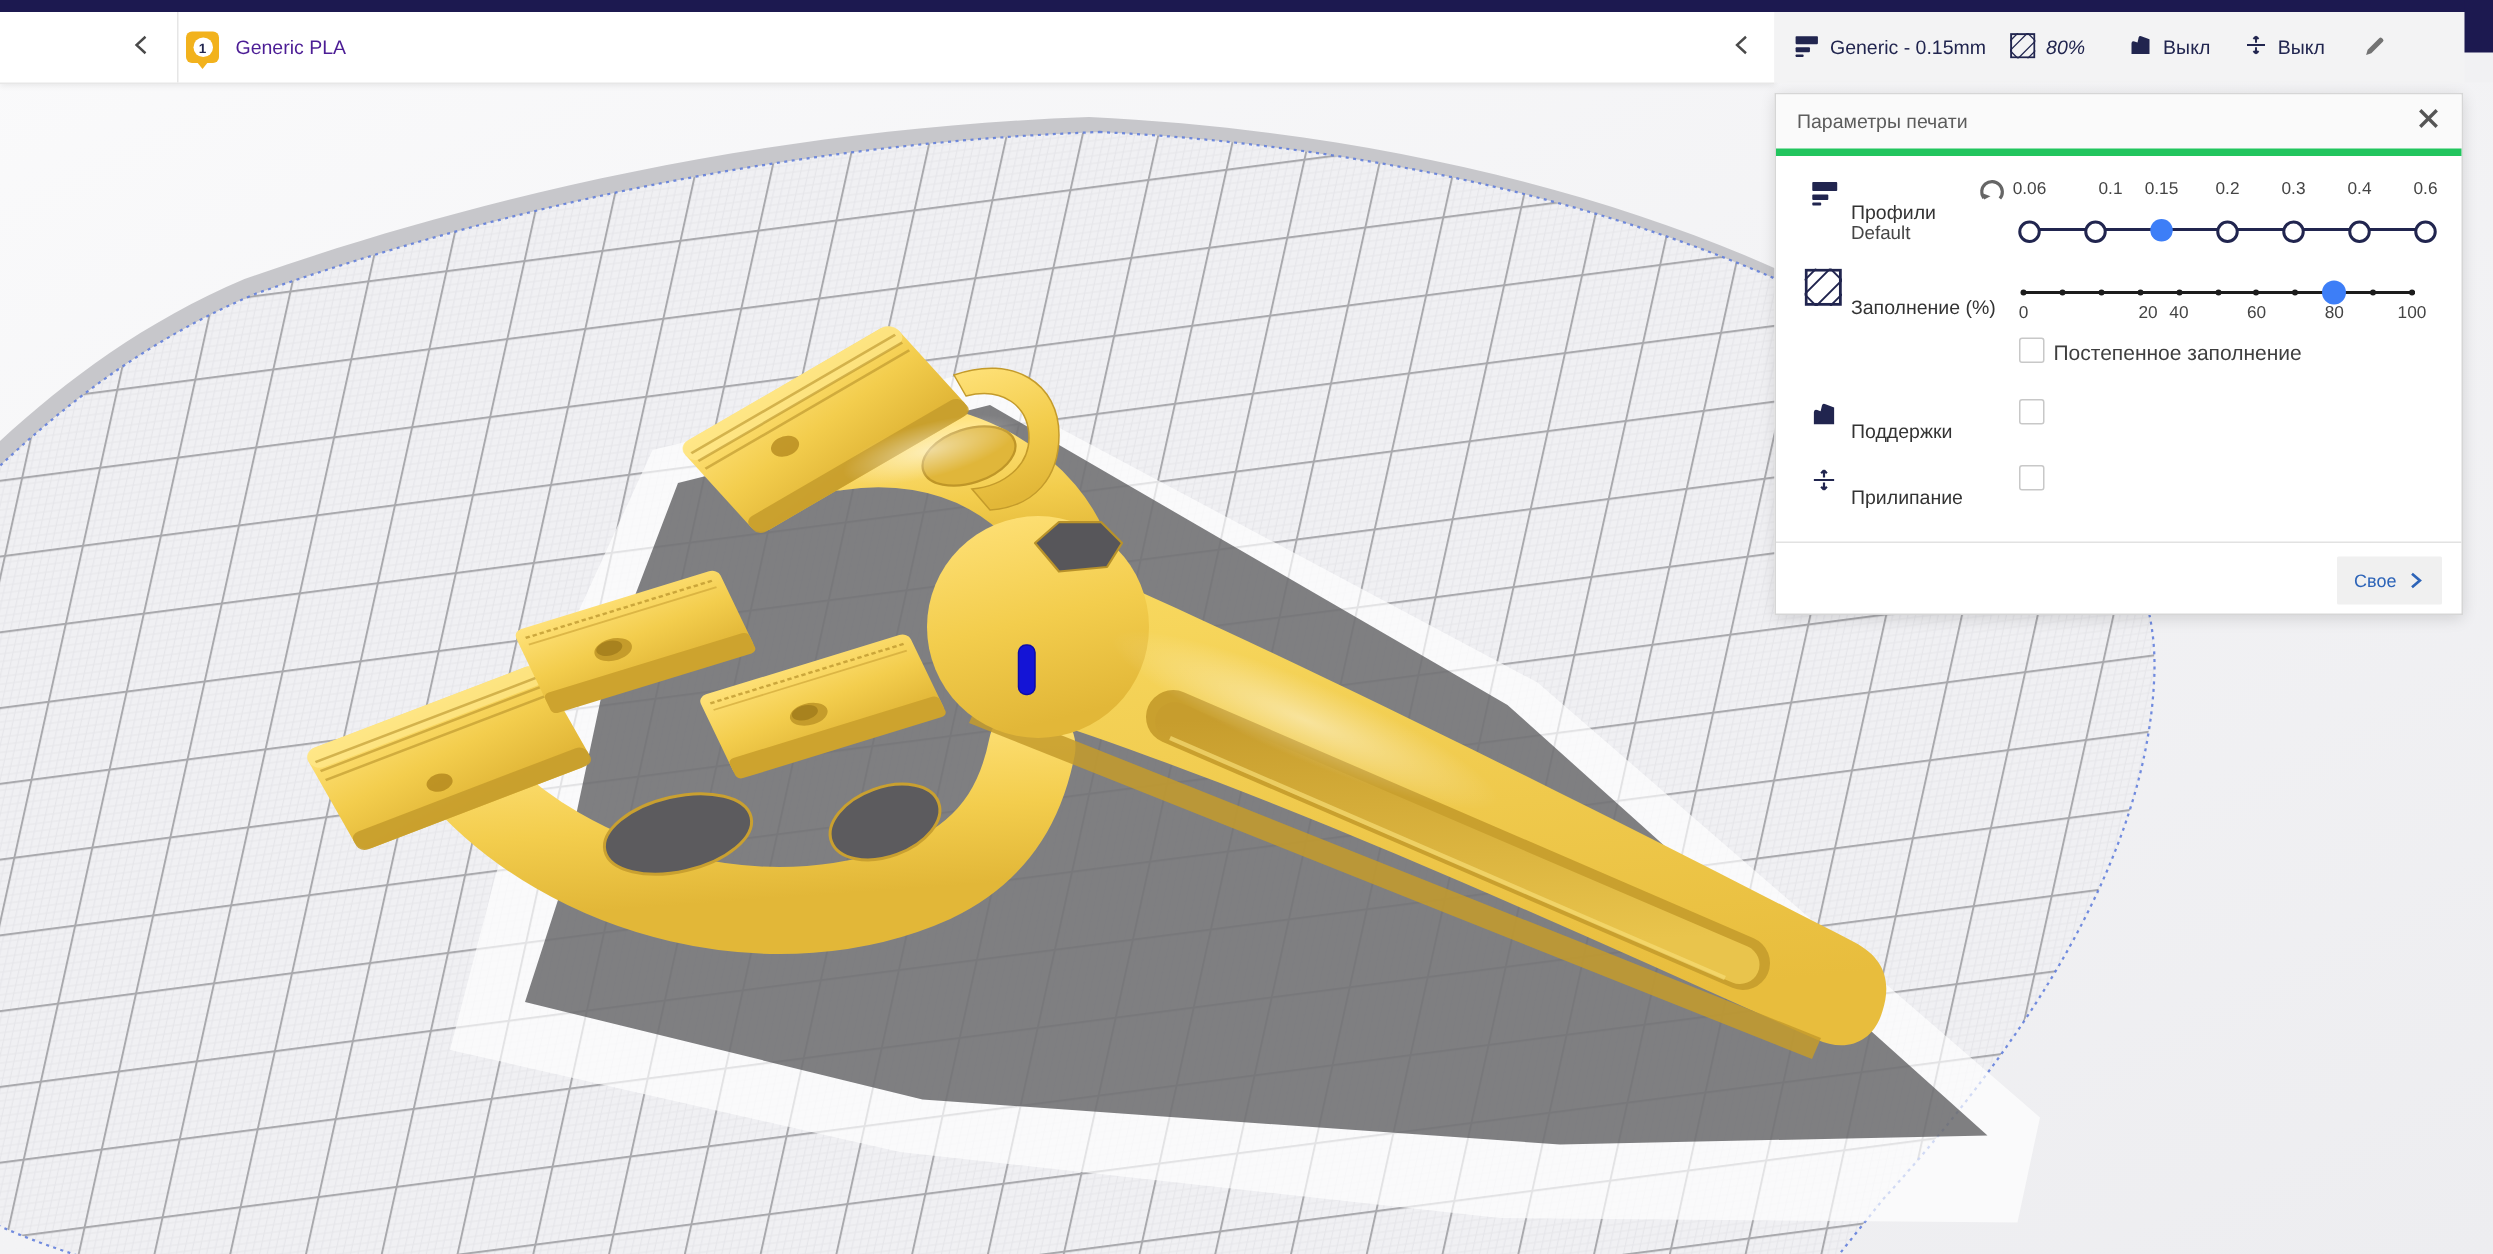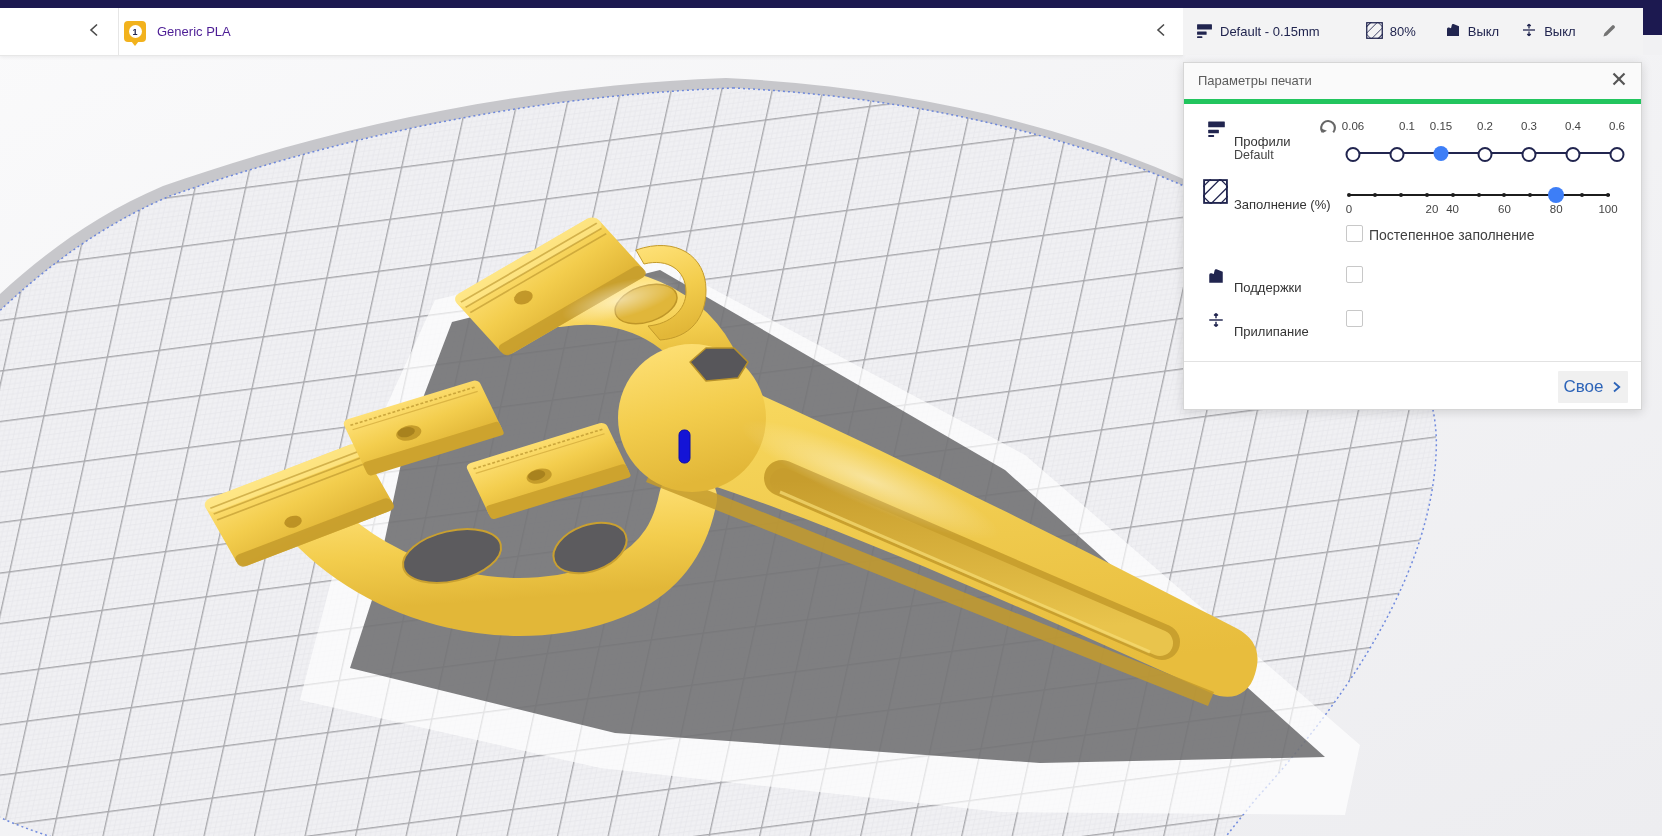--- a/index.html
+++ b/index.html
@@ -23,21 +23,21 @@
          display:flex;align-items:center;justify-content:center;}
   .badge:after{content:"";position:absolute;left:7px;top:20px;border:4px solid transparent;border-top:5px solid var(--badge-yellow);}
   .badge-num{width:13px;height:13px;background:#fff;border-radius:50%;font-size:9px;font-weight:bold;
              color:var(--icon-navy);display:flex;align-items:center;justify-content:center;}
   .material-name{font-size:13px;color:#4c1d95;}
 
   
   .summary{position:absolute;left:1183px;top:8px;width:460px;height:47px;background:var(--summary-bg);
            display:flex;align-items:center;color:var(--icon-navy);font-size:13px;z-index:5;cursor:pointer;}
   .sgroup{display:flex;align-items:center;gap:7px;white-space:nowrap;}
-  .g1{margin-left:13px;} .g2{margin-left:46px;} .g3{margin-left:29px;} .g4{margin-left:22px;}
+  .g1{margin-left:13px;} .g2{margin-left:16px;font-style:italic;} .g3{margin-left:29px;} .g4{margin-left:22px;}
   .pencil{margin-left:26px;margin-right:10px;}
   .corner-dark{position:absolute;left:1643px;top:0;width:19px;height:35px;background:var(--topbar-navy);z-index:6;}
   .corner-light{position:absolute;left:1643px;top:35px;width:19px;height:20px;background:#f1f1f3;z-index:5;}
 
   
   .panel{position:absolute;left:1183px;top:62px;width:459px;height:348px;background:var(--panel-bg);
          border:1px solid var(--panel-border);box-sizing:border-box;box-shadow:0 2px 10px rgba(0,0,0,.14);
          z-index:7;color:#3c3c3c;}
   .panel-header{position:absolute;left:0;top:0;right:0;height:36px;background:var(--panel-header-bg);
                 border-bottom:5px solid #22c55e;}
@@ -76,21 +76,21 @@
   #supports-icon{left:23px;top:204px;}
   #supports-label{left:50px;top:207px;}
   #supports-checkbox{left:162px;top:203px;}
   #adhesion-icon{left:23px;top:248px;}
   #adhesion-label{left:50px;top:251px;}
   #adhesion-checkbox{left:162px;top:247px;}
 
   .footer-divider{position:absolute;left:0;top:298px;width:100%;height:1px;background:#e2e2e2;}
   .custom-btn{position:absolute;left:374px;top:308px;width:70px;height:32px;background:#f0f0f0;border-radius:1px;
               display:flex;align-items:center;justify-content:center;gap:7px;cursor:pointer;
-              color:var(--link-blue);font-size:17px;}
+              color:var(--link-blue);font-size:12px;}
 </style>
 </head>
 <body>
 
 <svg id="scene" viewBox="0 0 1662 836" xmlns="http://www.w3.org/2000/svg">
   <defs>
     <linearGradient id="gBG" x1="0" y1="0" x2="1" y2="1">
       <stop offset="0" stop-color="#fafafb"></stop>
         <stop offset="0.5" stop-color="#f3f3f5"></stop>
         <stop offset="1" stop-color="#ededf0"></stop>
@@ -217,21 +217,21 @@
 
 <div class="summary">
   <span class="sgroup g1">
     <span>
       <svg width="17" height="17" viewBox="0 0 16 16" fill="currentColor">
           <rect x="1" y="2" width="14" height="5" rx="0.5"></rect>
           <rect x="1" y="9" width="9" height="3" rx="0.5"></rect>
           <rect x="1" y="13.5" width="5" height="1.6" rx="0.5"></rect>
         </svg>
     </span>
-    <span>Default - 0.15mm</span>
+    <span>Generic - 0.15mm</span>
   </span>
   <span class="sgroup g2">
     <span>
       <svg width="17" height="17" viewBox="0 0 16 16" fill="none" stroke="currentColor">
           <rect x="0.7" y="0.7" width="14.6" height="14.6" stroke-width="1.2"></rect>
           <path d="M0 5L5 0M0 11L11 0M5 16L16 5M11 16L16 11M11 0L16 5M5 0L0 5M0 11L5 16M11 16L16 11" stroke-width="0.8"></path>
         </svg>
     </span>
     <span>80%</span>
   </span>

